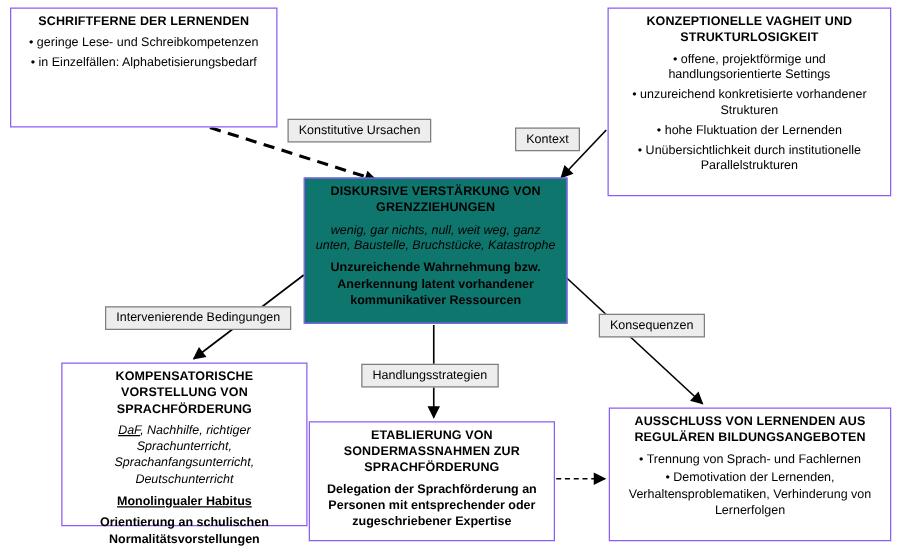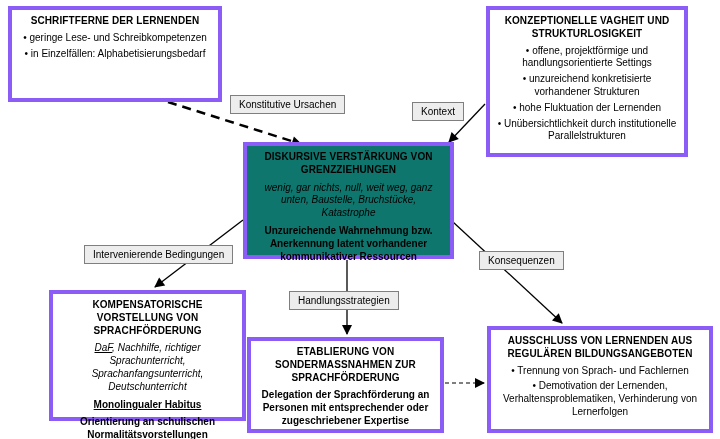--- a/index.html
+++ b/index.html
@@ -1,37 +1,37 @@
 <!DOCTYPE html>
 <html><head>
 <meta charset="utf-8">
 <style>
   html,body{margin:0;padding:0;background:#ffffff;}
   body{width:720px;height:439px;font-family:"Liberation Sans",sans-serif;color:#000;}
   .canvas{position:relative;width:720px;height:439px;overflow:hidden;background:#fff;}
   svg.arrows{position:absolute;left:0;top:0;width:720px;height:439px;z-index:1;}
   .box{
     position:absolute;z-index:2;box-sizing:border-box;
-    background:#ffffff;border:4px solid #8b5cf6;
+    background:#ffffff;border:1px solid #8b5cf6;
     padding:4px 6px;font-size:10px;line-height:1.28;text-align:center;
   }
   .box .title{font-weight:bold;font-size:10px;margin:1px 0 4px 0;letter-spacing:.1px;}
   .bullet{margin:3px 0;}
   .gray{background:#0f766e;}
   .chip{
     position:absolute;z-index:3;box-sizing:border-box;
     background:#ededed;border:1px solid #7f7f7f;
     font-size:10px;padding:3px 8px;white-space:nowrap;
   }
   .italic{font-style:italic;}
   .bold{font-weight:bold;}
   .underline{text-decoration:underline;}
   .spaced{margin:5px 0;}
   #box-top-left{left:8px;top:6px;width:214px;height:96px;}
-  #box-top-right{left:486px;top:6px;width:202px;height:151px;}
+  #box-top-right{left:486px;top:6px;width:227px;height:151px;}
   #box-center{left:243px;top:142px;width:211px;height:117px;}
   #box-bottom-left{left:8px;top:290px;width:197px;height:131px;margin-left:41px;}
   #box-bottom-center{left:247px;top:337px;width:197px;height:96px;}
   #box-bottom-right{left:487px;top:326px;width:226px;height:107px;}
   #chip-causes{left:230px;top:95px;}
   #chip-context{left:412px;top:102px;}
   #chip-intervening{left:84px;top:245px;}
   #chip-consequences{left:479px;top:251px;}
   #chip-strategies{left:289px;top:291px;}
 </style>

